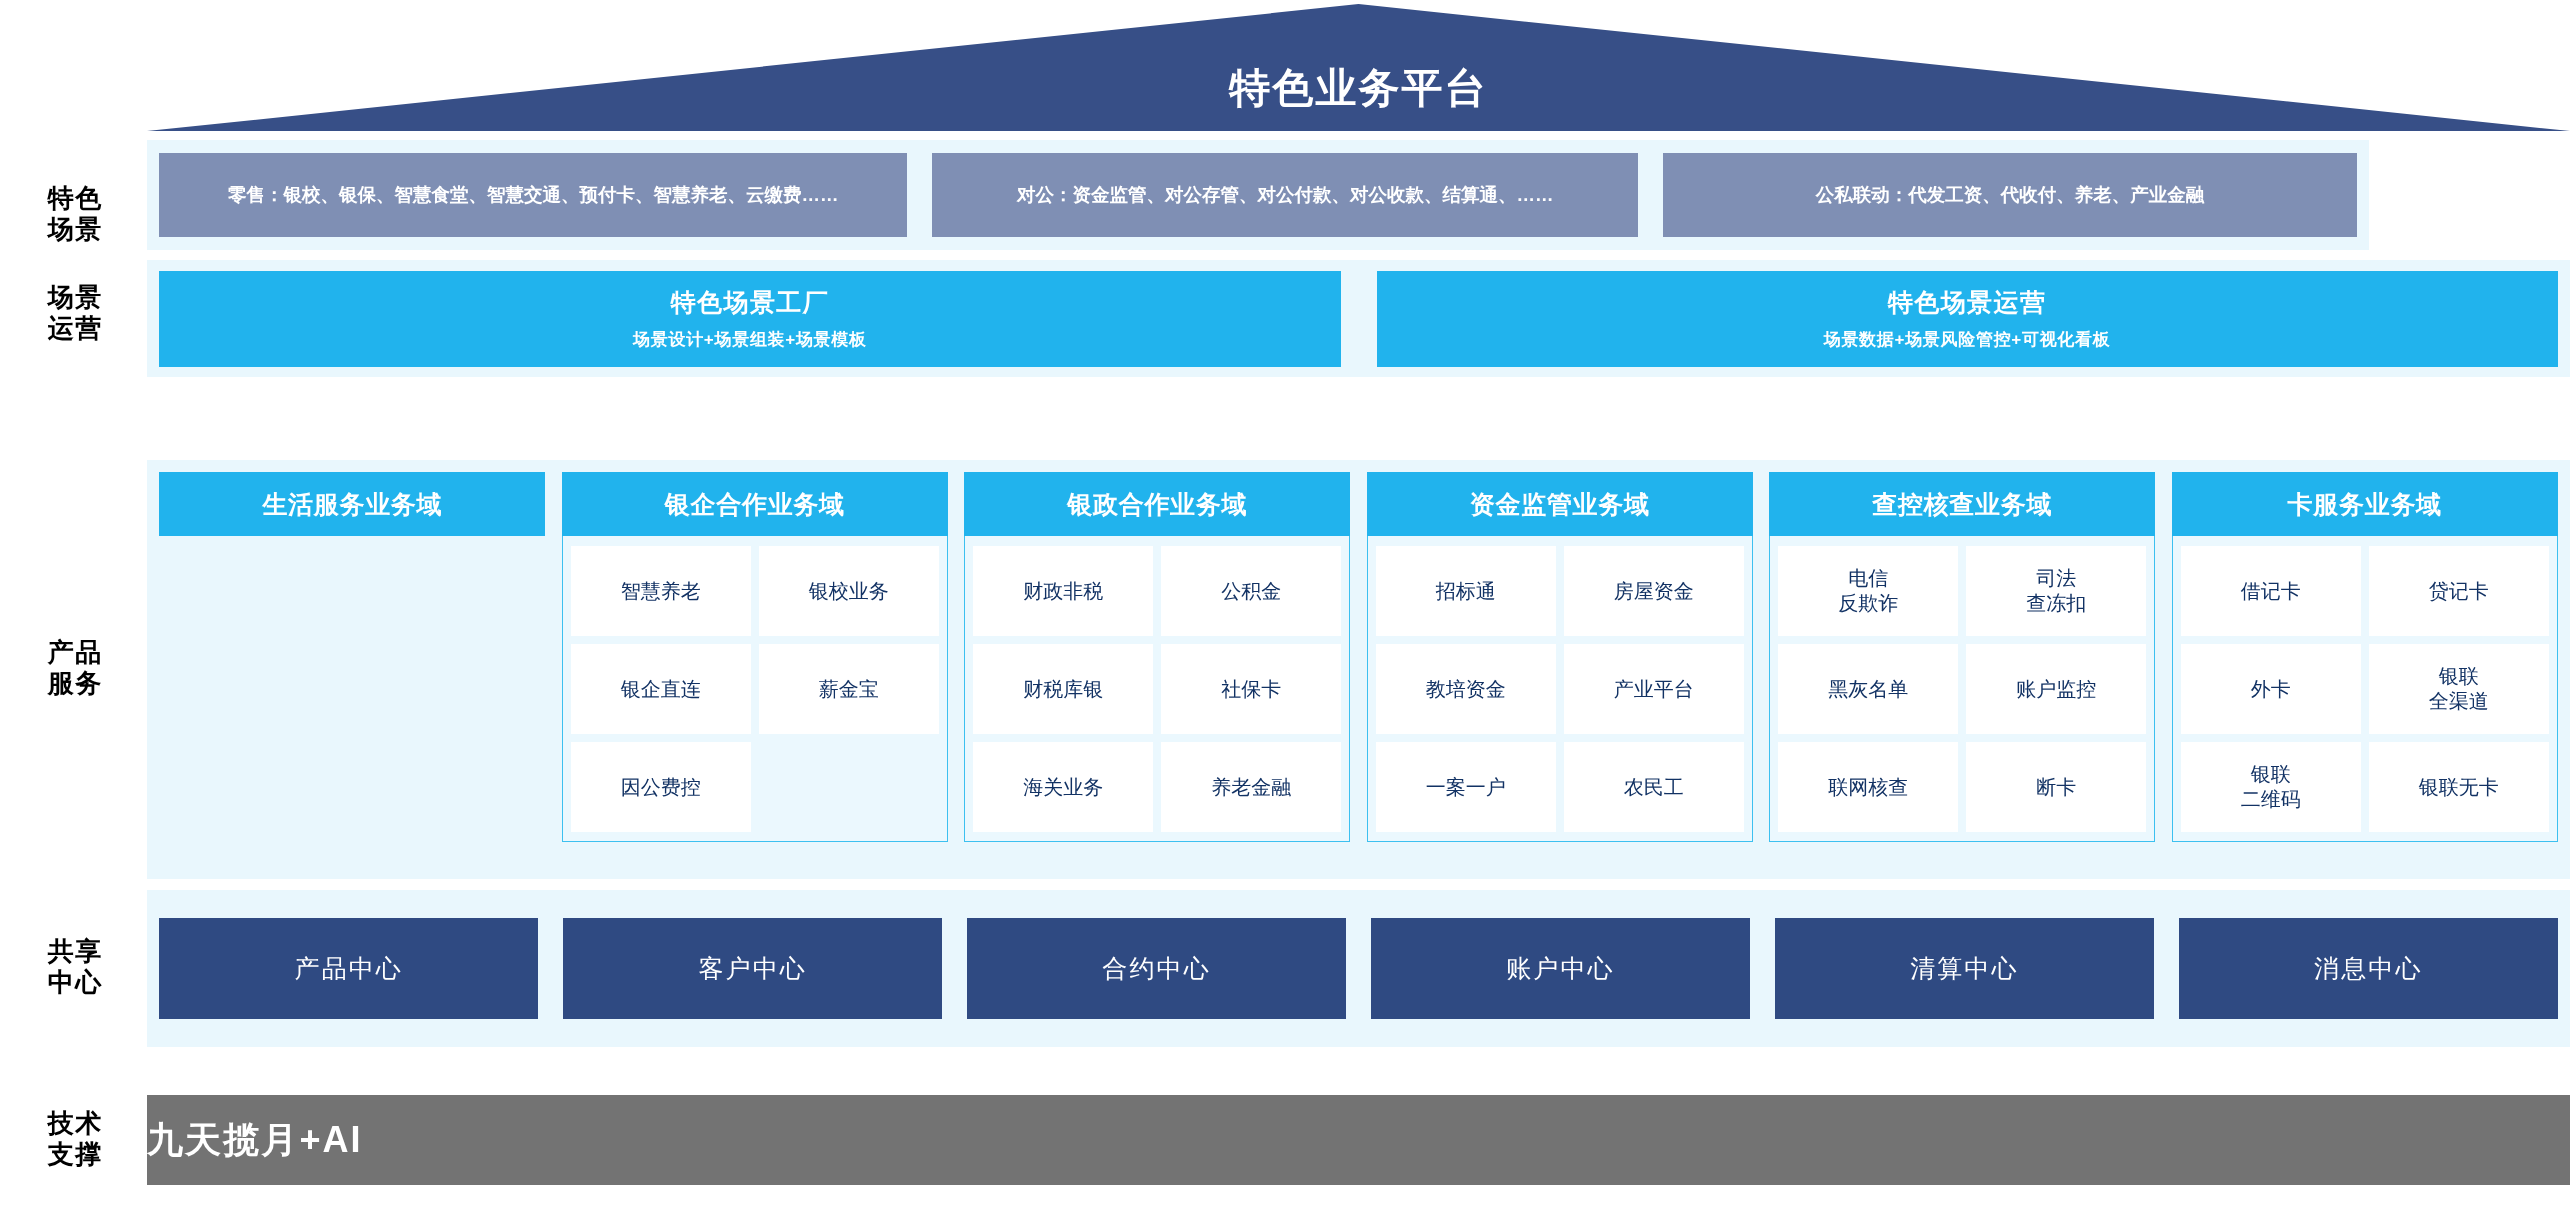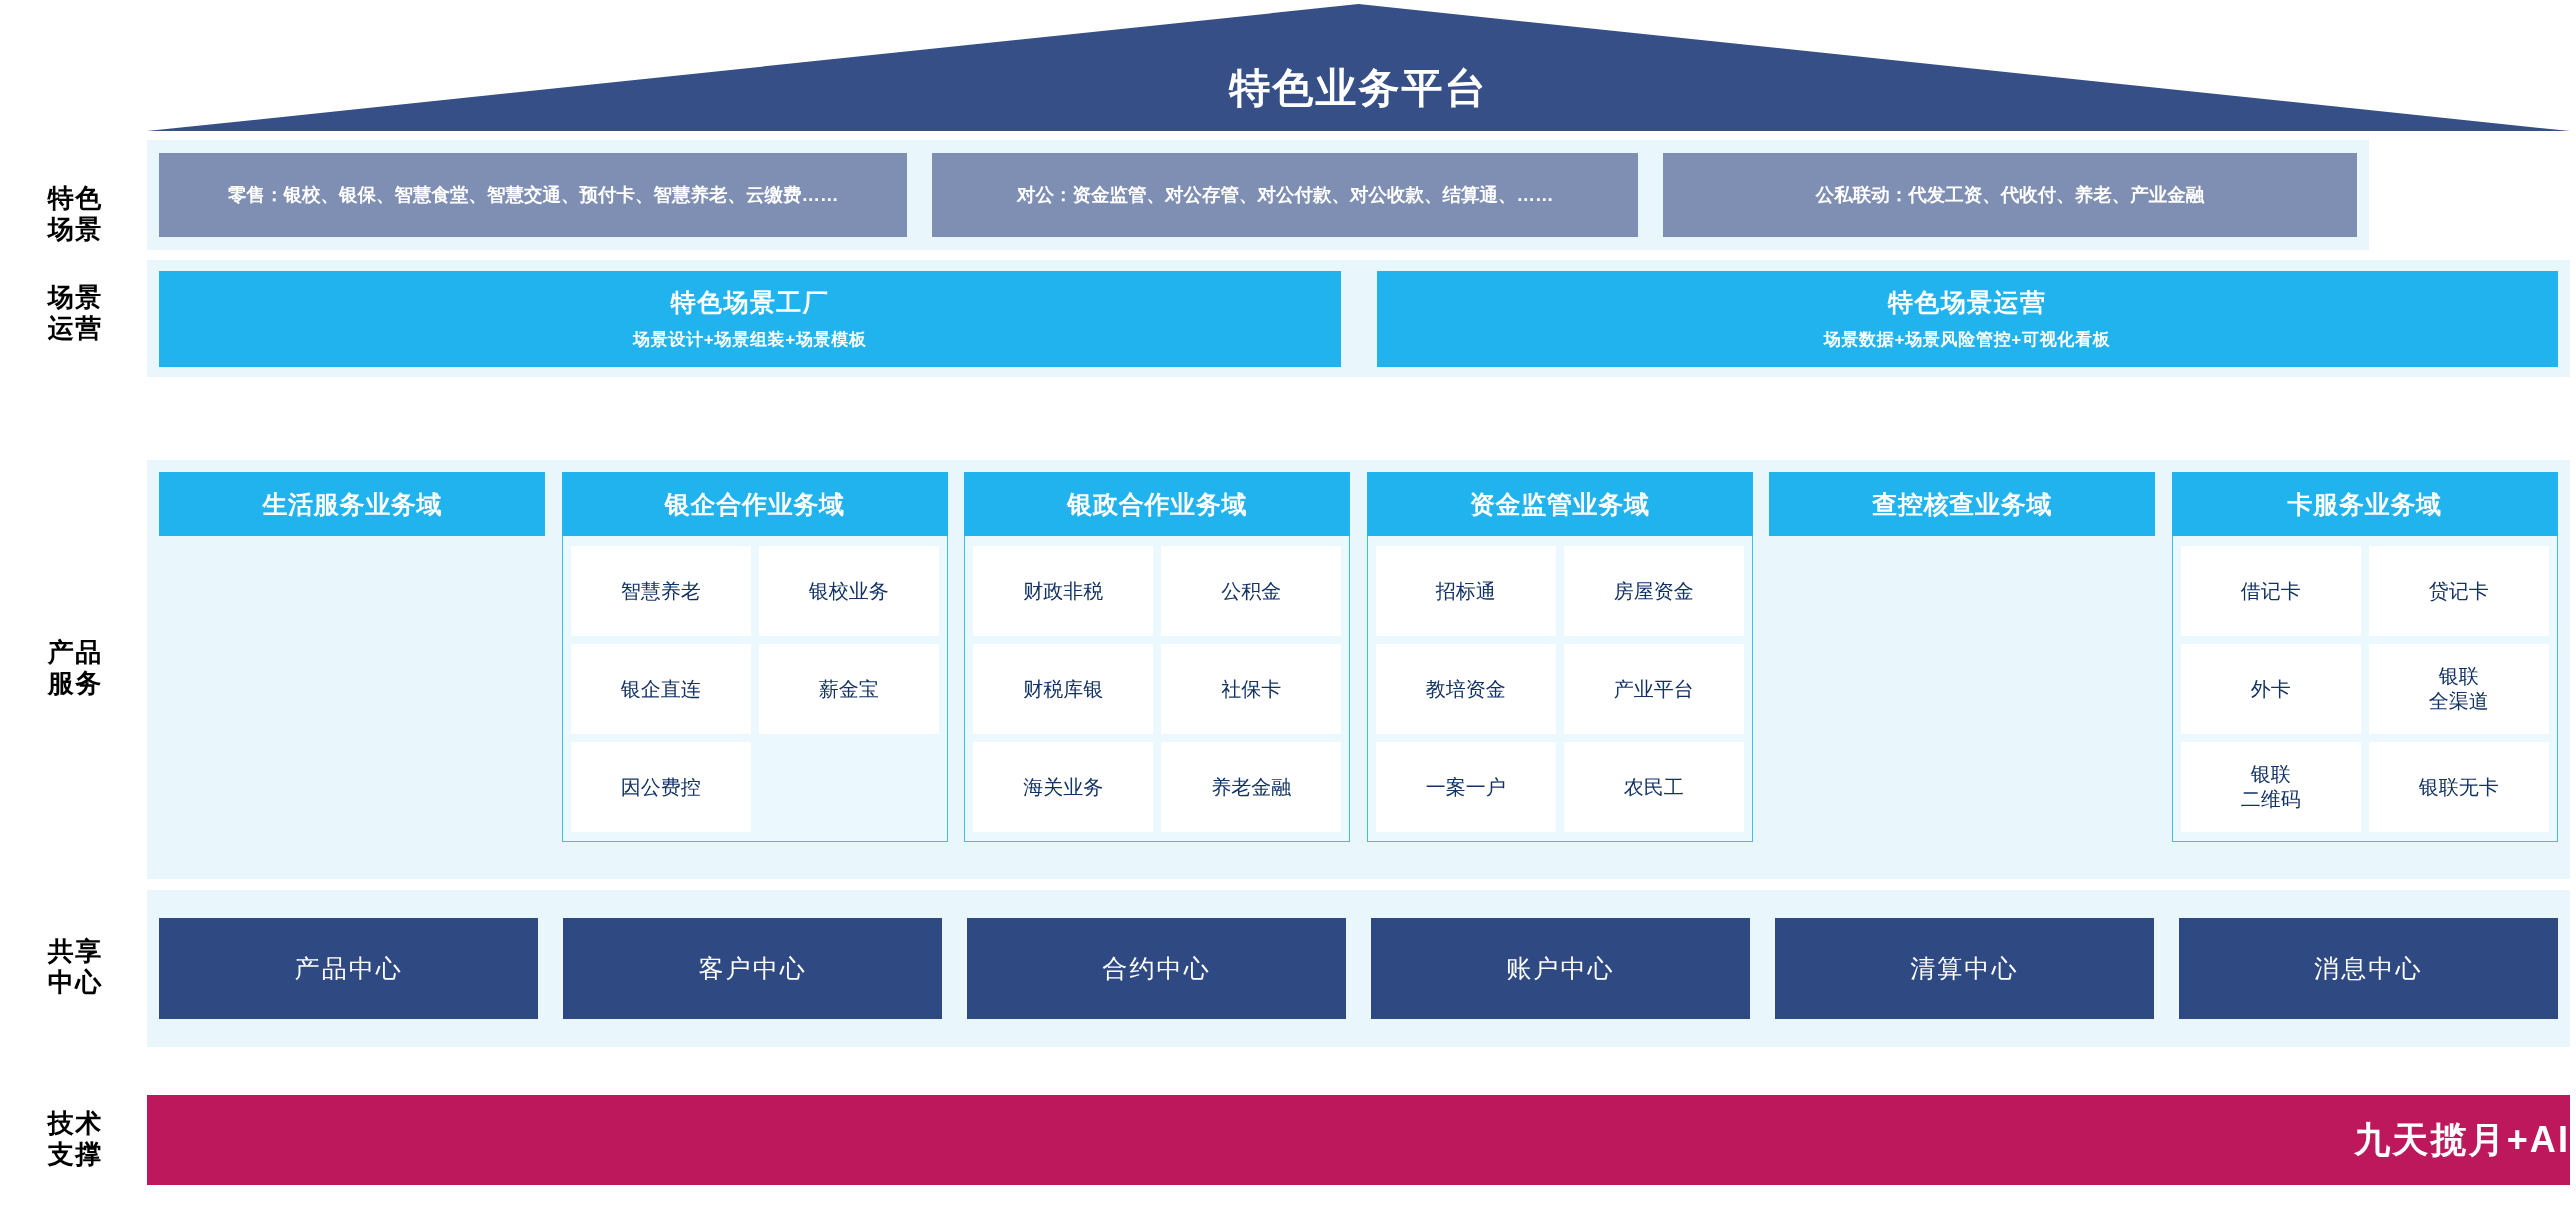--- a/index.html
+++ b/index.html
@@ -97,21 +97,21 @@
   #band-shared{left:147px;top:890px;width:2423px;height:157px;
     padding:0 12.3px;gap:25px;}
   .shared-box{
     flex:1 1 0;height:101px;background:#2f4a82;color:#ffffff;
     display:flex;align-items:center;justify-content:center;
     font-size:25px;letter-spacing:2.1px;
   }
 
   
   #band-tech{left:147px;top:1095px;width:2423px;height:90px;
-    background:#be185d;justify-content:flex-end;}
+    background:#737373;justify-content:flex-start;}
   .tech-title{color:#ffffff;font-size:36px;font-weight:bold;letter-spacing:2.1px;}
 </style>
 </head>
 <body>
 
 <div class="page">
 
   <div class="roof">
     <div class="roof-shape"></div>
     <div class="roof-title">特色业务平台</div>
@@ -186,20 +186,28 @@
         <div class="prod-cell">招标通</div>
         <div class="prod-cell">房屋资金</div>
         <div class="prod-cell">教培资金</div>
         <div class="prod-cell">产业平台</div>
         <div class="prod-cell">一案一户</div>
         <div class="prod-cell">农民工</div>
       </div>
     </div>
     <div class="prod-col">
       <div class="prod-head">查控核查业务域</div>
+      <div class="prod-body">
+        <div class="prod-cell">电信<br>反欺诈</div>
+        <div class="prod-cell">司法<br>查冻扣</div>
+        <div class="prod-cell">黑灰名单</div>
+        <div class="prod-cell">账户监控</div>
+        <div class="prod-cell">联网核查</div>
+        <div class="prod-cell">断卡</div>
+      </div>
     </div>
     <div class="prod-col">
       <div class="prod-head">卡服务业务域</div>
       <div class="prod-body">
         <div class="prod-cell">借记卡</div>
         <div class="prod-cell">贷记卡</div>
         <div class="prod-cell">外卡</div>
         <div class="prod-cell">银联<br>全渠道</div>
         <div class="prod-cell">银联<br>二维码</div>
         <div class="prod-cell">银联无卡</div>

